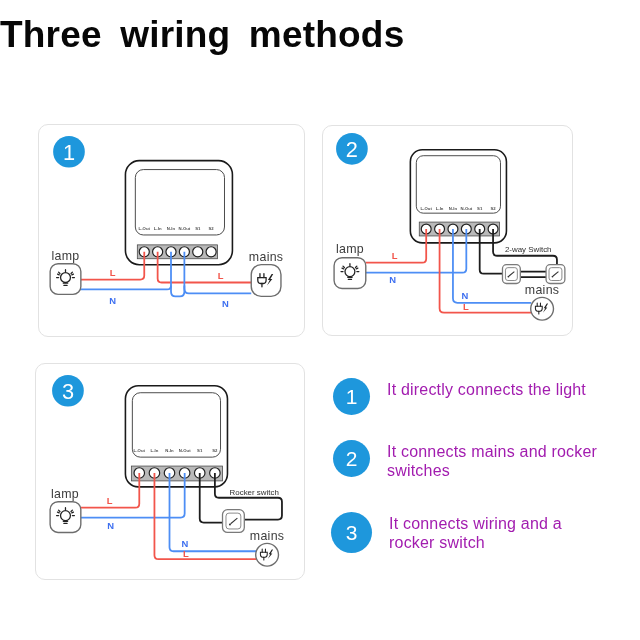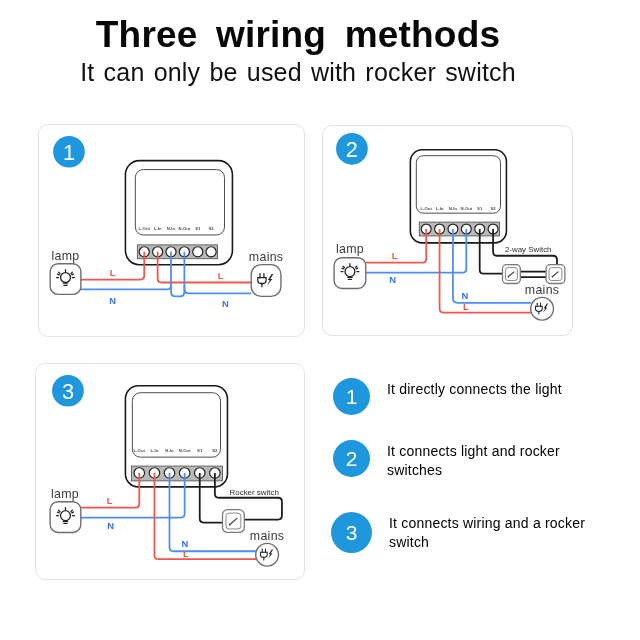--- a/index.html
+++ b/index.html
@@ -1,20 +1,20 @@
 <!DOCTYPE html>
 <html><head>
 <meta charset="utf-8">
 <style>
   html,body{margin:0;padding:0;}
   body{
     width:640px;height:640px;position:relative;background:#ffffff;
     font-family:"Liberation Sans",sans-serif;overflow:hidden;
   }
-  .header{position:absolute;left:0;top:14px;width:596px;text-align:center;}
+  .header{position:absolute;left:0;top:14px;width:596px;text-align:left;}
   .title{
     margin:0;font-size:37px;font-weight:700;color:#070707;
     letter-spacing:.2px;word-spacing:8px;
   }
   .subtitle{
     margin:2px 0 0 0;font-size:25px;font-weight:400;color:#121212;
     letter-spacing:.2px;word-spacing:2px;
   }
   .panel{
     position:absolute;background:#fff;border:1.5px solid #e2e2e2;
@@ -53,32 +53,31 @@
   .legend-item{position:absolute;display:flex;align-items:flex-start;}
   .legend-badge{
     border-radius:50%;background:#1e97dc;color:#fff;
     display:flex;align-items:center;justify-content:center;
     font-size:21px;font-weight:500;flex:0 0 auto;
   }
   .b37{width:37px;height:37px;}
   .b41{width:41px;height:41px;}
   .legend-text{
     margin-left:17px;padding-top:2px;width:218px;
-    font-size:14px;line-height:19px;color:#000000;letter-spacing:.2px;
+    font-size:16px;line-height:19px;color:#a21caf;letter-spacing:.2px;
   }
   .li1{left:333px;top:378px;}
   .li2{left:333px;top:440px;}
   .li3{left:331px;top:512px;}
 </style>
 </head>
 <body>
 
 <div class="header">
   <h1 class="title">Three  wiring methods</h1>
-  <p class="subtitle">It can only  be used with rocker switch</p>
 </div>
 
 <section class="panel p1">
   <svg viewBox="0 0 267 213">
     <g>
       <circle class="badge-circle" cx="30" cy="27" r="16"></circle>
       <text class="badge-num" x="30" y="35">1</text>
     </g>
     <g>
       <rect class="dev-outer" x="87" y="36" width="108" height="105" rx="14"></rect>
@@ -262,18 +261,18 @@
     </g>
   </svg>
 </section>
 
 <div class="legend-item li1">
   <div class="legend-badge b37">1</div>
   <div class="legend-text">It directly connects the light</div>
 </div>
 <div class="legend-item li2">
   <div class="legend-badge b37">2</div>
-  <div class="legend-text">It connects light and rocker switches</div>
+  <div class="legend-text">It connects mains and rocker switches</div>
 </div>
 <div class="legend-item li3">
   <div class="legend-badge b41">3</div>
   <div class="legend-text">It connects wiring and a rocker switch</div>
 </div>
 
 </body></html>

